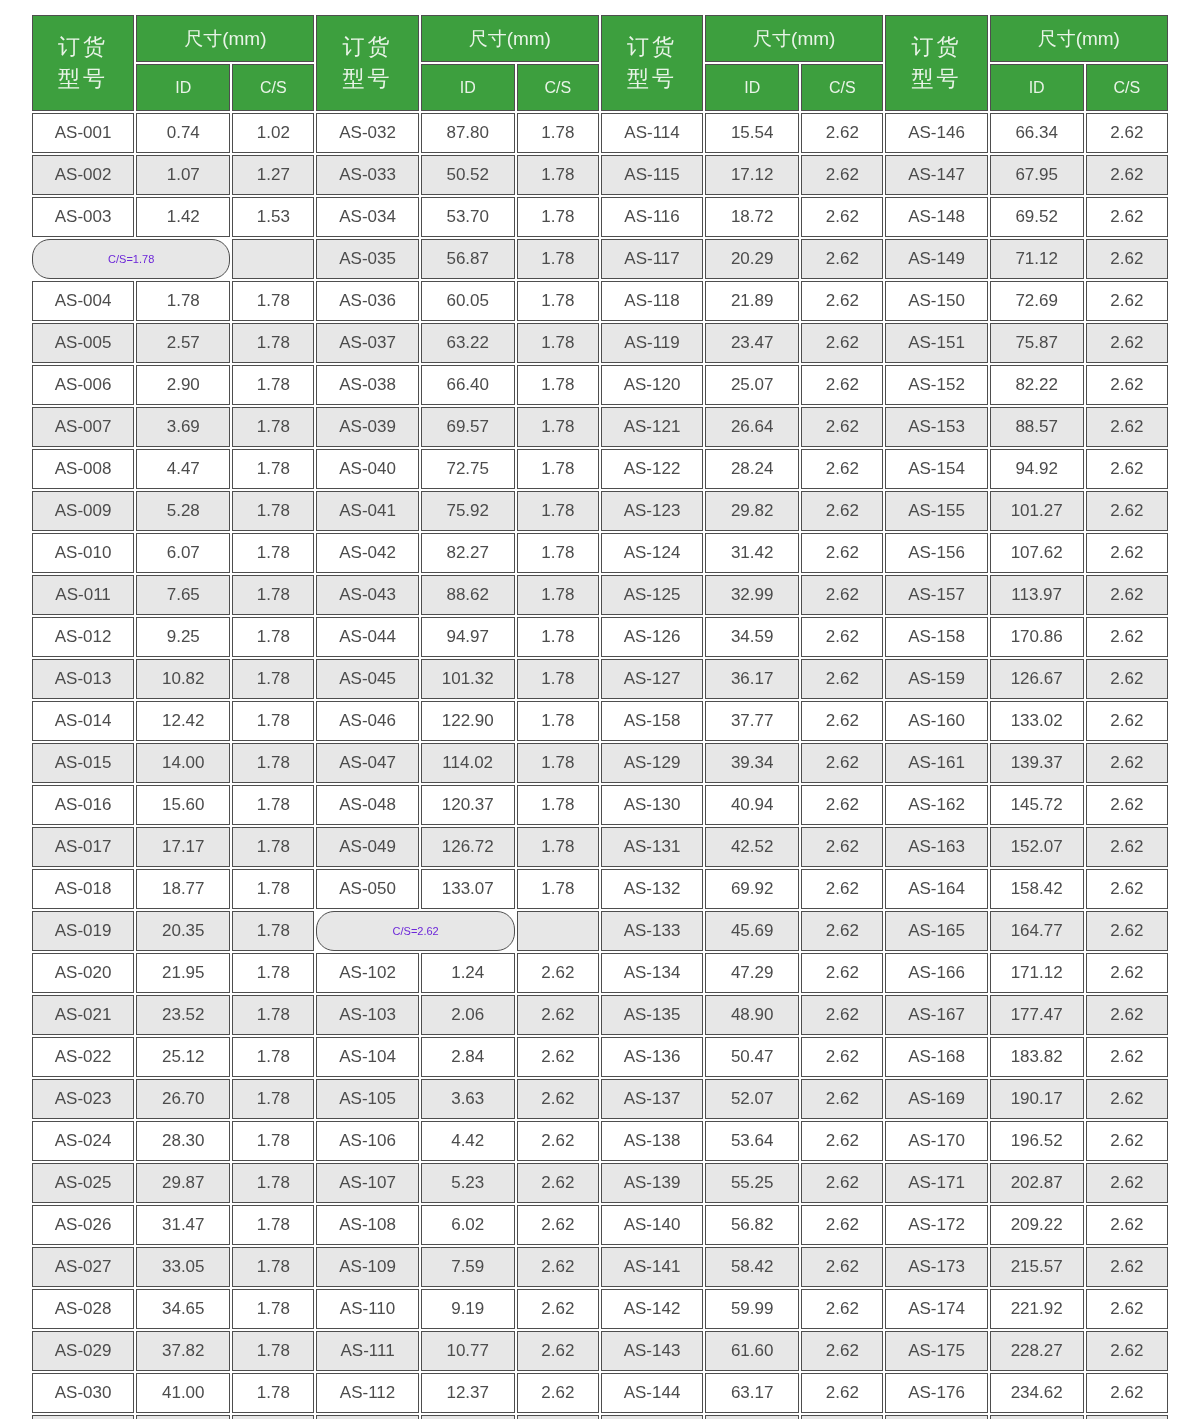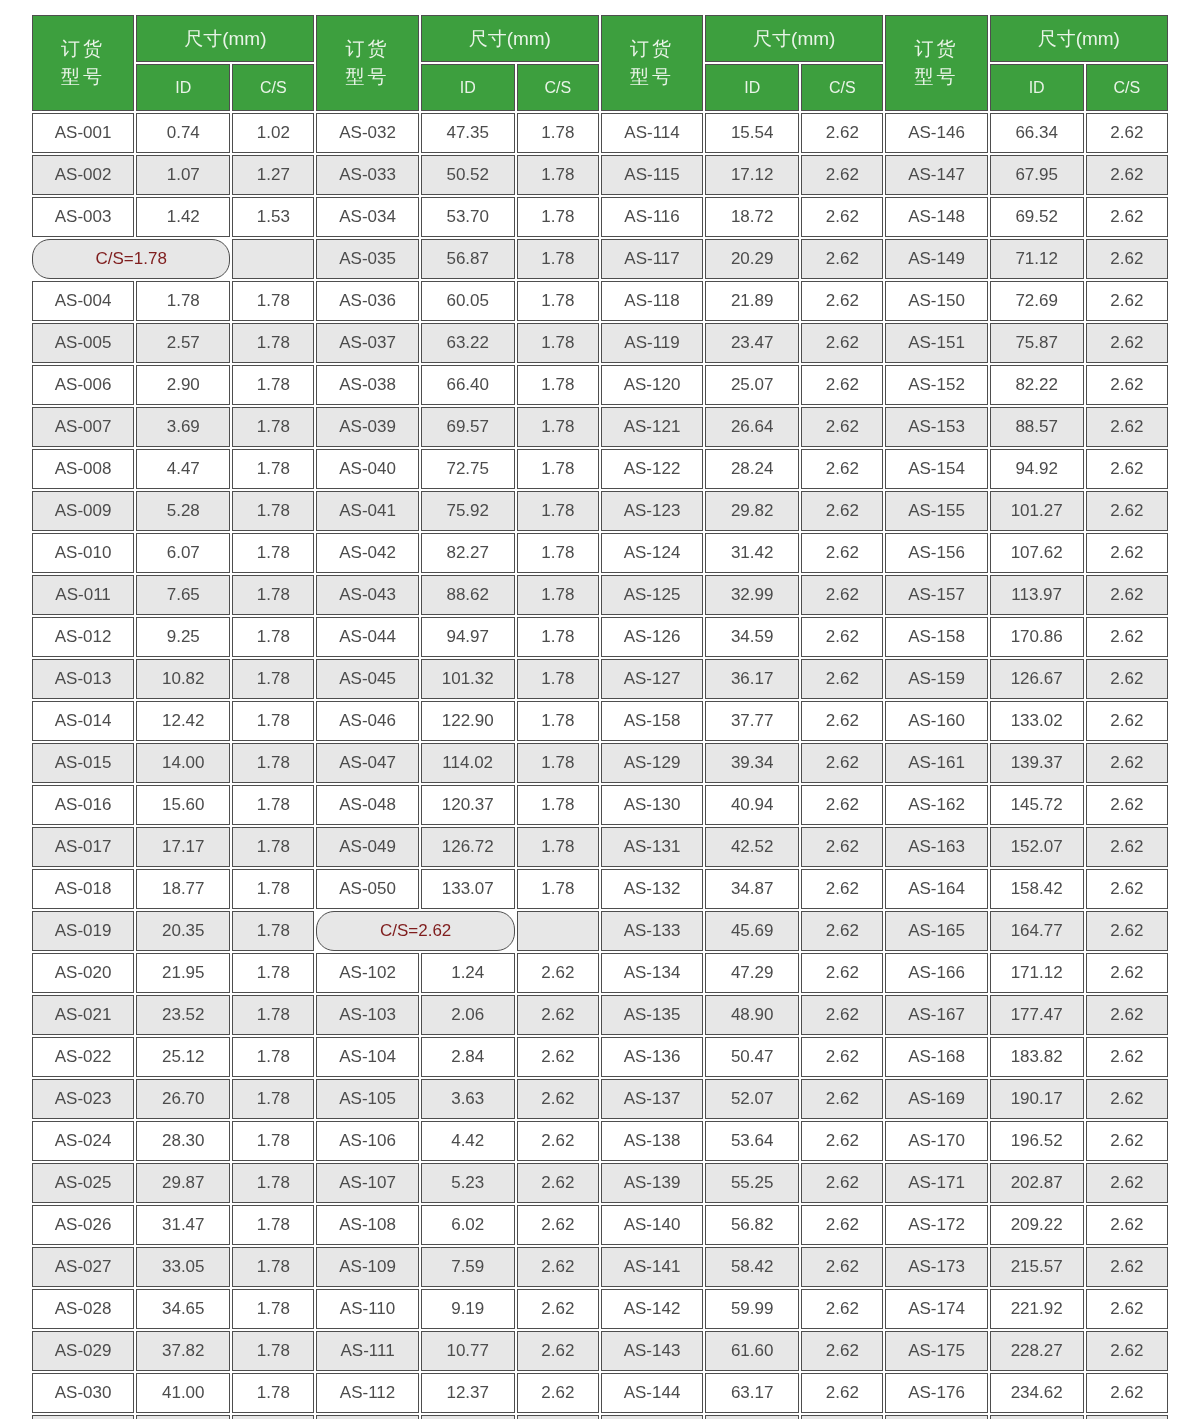--- a/index.html
+++ b/index.html
@@ -36,32 +36,32 @@
     font-size: 19px;
   }
   thead tr.h1 th { height: 43px; }
   thead tr.h2 th { height: 43px; font-size: 16px; }
   th.model-h span {
     display: inline-block;
     width: 2.6em;
     line-height: 1.45;
     letter-spacing: 3px;
     white-space: normal;
-    font-size: 19px;
+    font-size: 22px;
   }
   tbody td {
     height: 36px;
     font-size: 17px;
     color: #4c4c4c;
     background: #ffffff;
   }
   tbody tr.alt td { background: #e7e7e7; }
   tbody td.merged {
-    color: #7f1d1d;
-    font-size: 17px;
+    color: #6d28d9;
+    font-size: 11px;
     border-radius: 18px;
   }
 </style>
 </head>
 <body>
 
 <div class="page">
   <table class="spec">
     <colgroup>
       <col style="width:102px">
@@ -98,21 +98,21 @@
           <th>ID</th>
           <th>C/S</th>
         </tr>
       </thead>
     <tbody>
         <tr>
           <td>AS-001</td>
           <td>0.74</td>
           <td>1.02</td>
           <td>AS-032</td>
-          <td>47.35</td>
+          <td>87.80</td>
           <td>1.78</td>
           <td>AS-114</td>
           <td>15.54</td>
           <td>2.62</td>
           <td>AS-146</td>
           <td>66.34</td>
           <td>2.62</td>
         </tr>
         <tr class="alt">
           <td>AS-002</td>
@@ -352,21 +352,21 @@
           <td>2.62</td>
         </tr>
         <tr>
           <td>AS-018</td>
           <td>18.77</td>
           <td>1.78</td>
           <td>AS-050</td>
           <td>133.07</td>
           <td>1.78</td>
           <td>AS-132</td>
-          <td>34.87</td>
+          <td>69.92</td>
           <td>2.62</td>
           <td>AS-164</td>
           <td>158.42</td>
           <td>2.62</td>
         </tr>
         <tr class="alt">
           <td>AS-019</td>
           <td>20.35</td>
           <td>1.78</td>
           <td colspan="2" class="merged">C/S=2.62</td>

